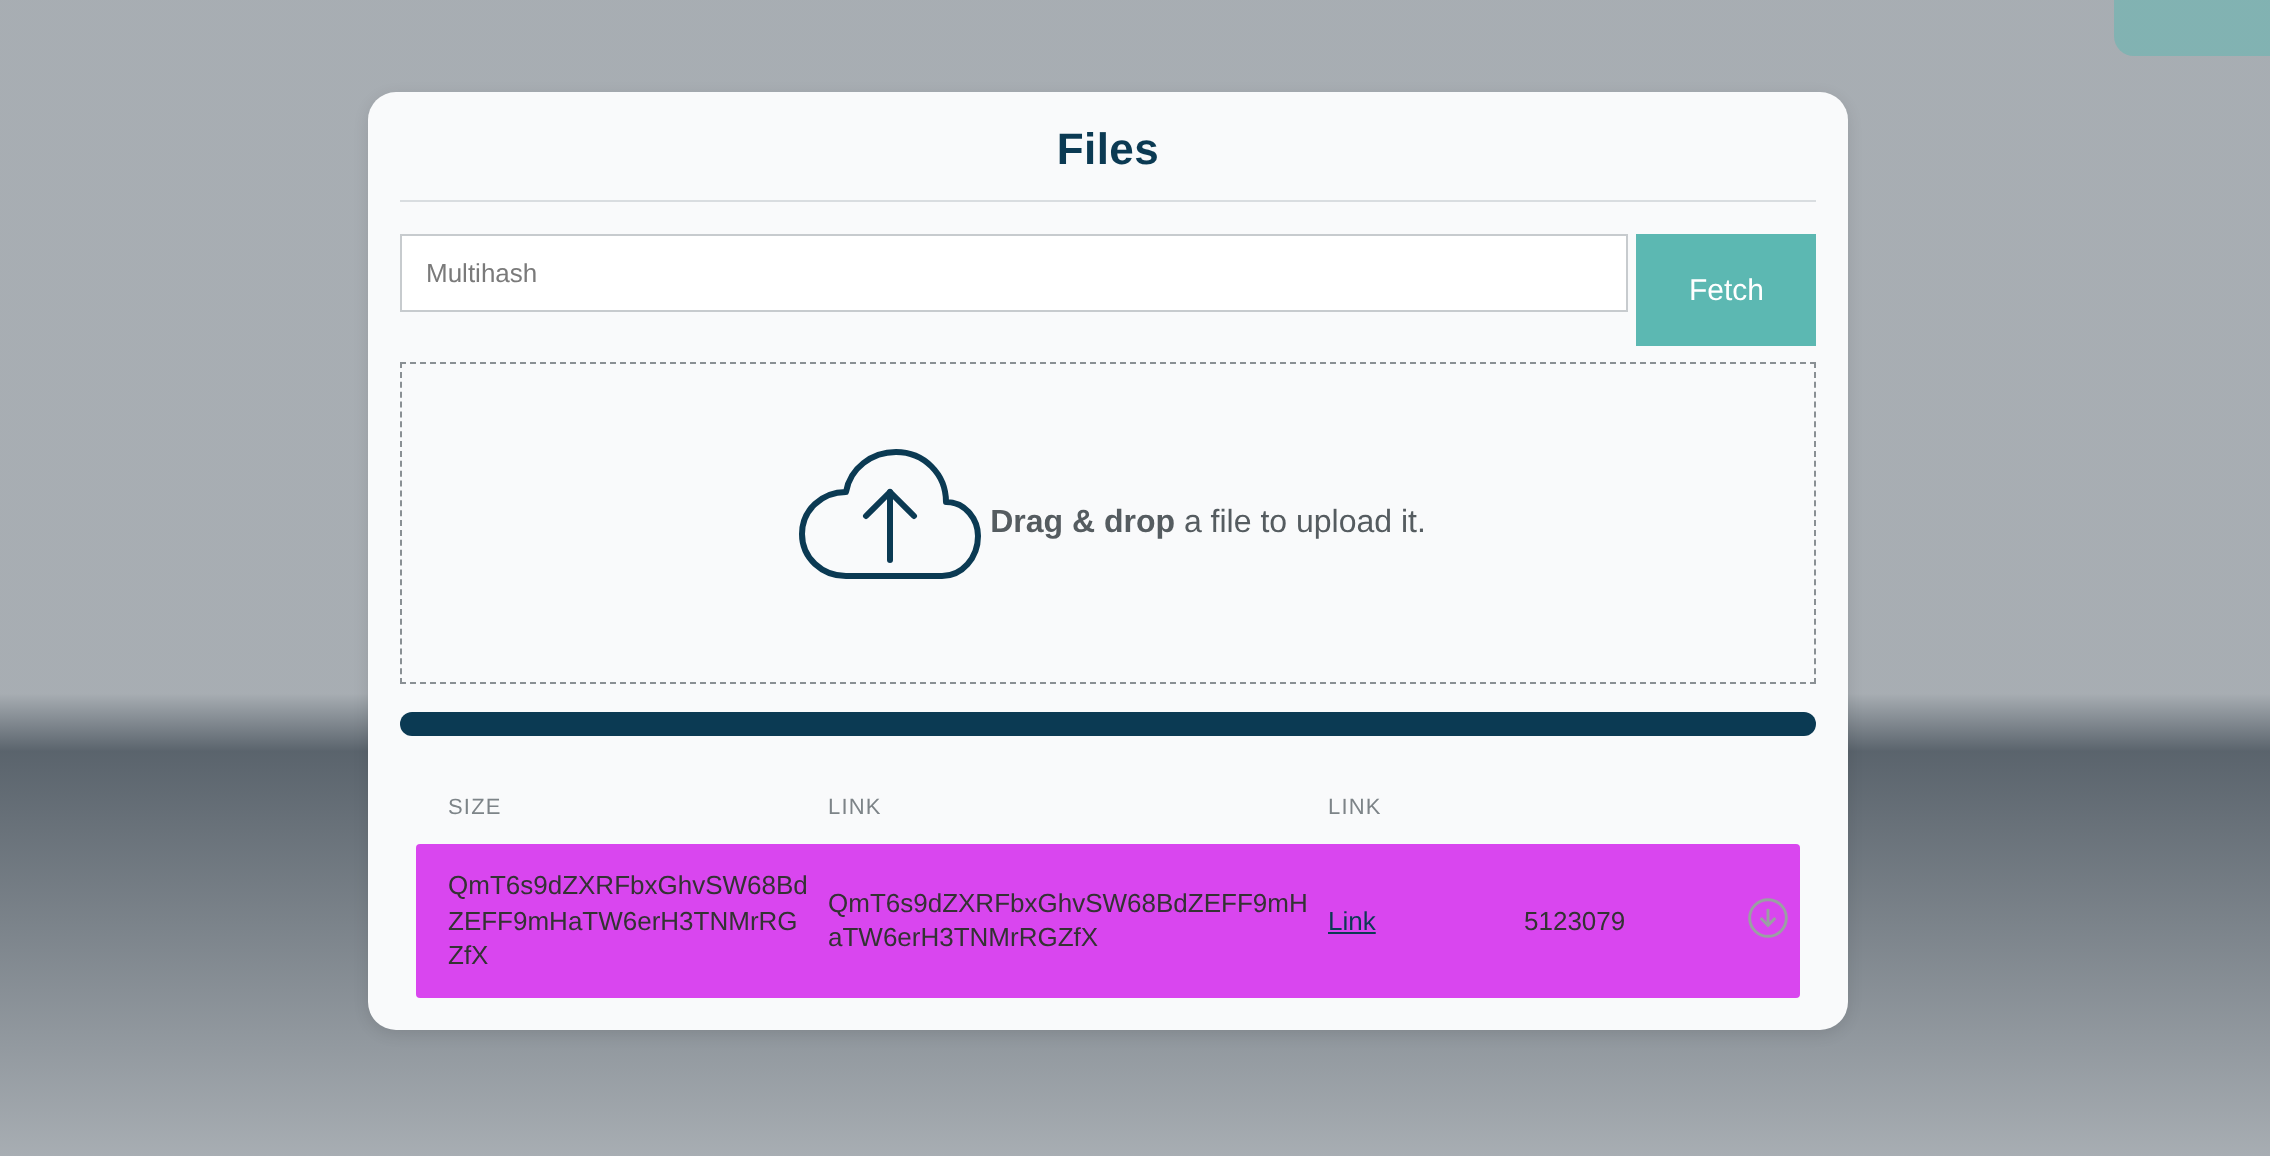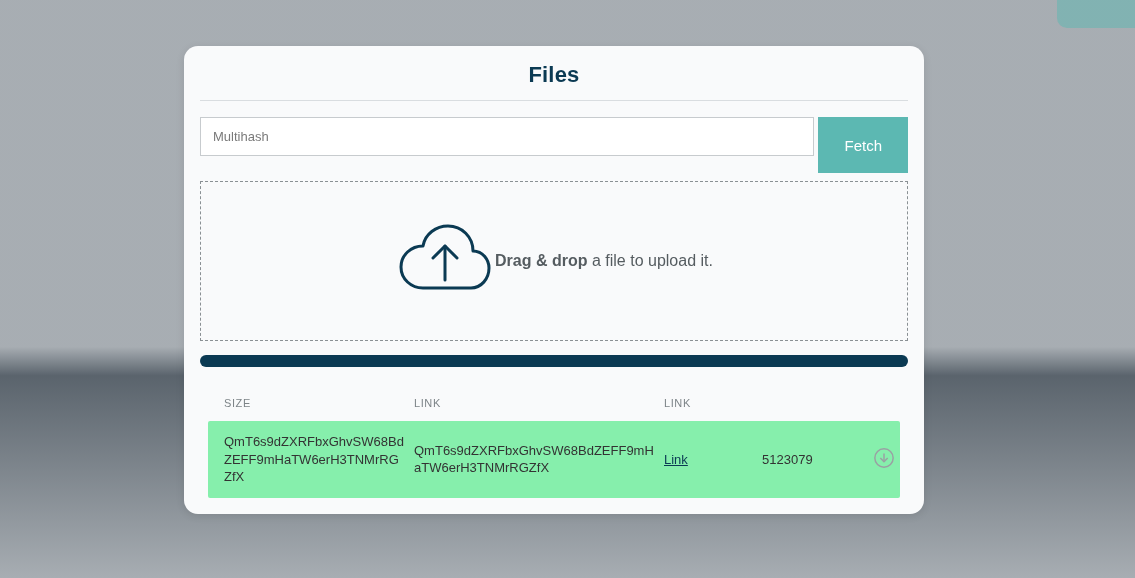--- a/index.html
+++ b/index.html
@@ -83,21 +83,21 @@
       grid-template-columns: 190px 250px 98px 98px 48px;
       align-items: center;
       padding: 12px 16px;
     }
     .thead-row {
       font-size: 11px;
       color: #7d8488;
       letter-spacing: 0.6px;
     }
     .tbody-row {
-      background: #86efac;
+      background: #d946ef;
       font-size: 13px;
       color: #333;
       border-radius: 2px;
     }
     .cell-name, .cell-cid { word-break: break-all; line-height: 1.35; padding-right: 10px; }
     .cell-link a { color: #0b3a53; text-decoration: underline; cursor: pointer; }
     .download-cell { display: flex; justify-content: center; }
     .dl-svg { width: 22px; height: 22px; cursor: pointer; }
     .top-right-pill {
       position: absolute;

